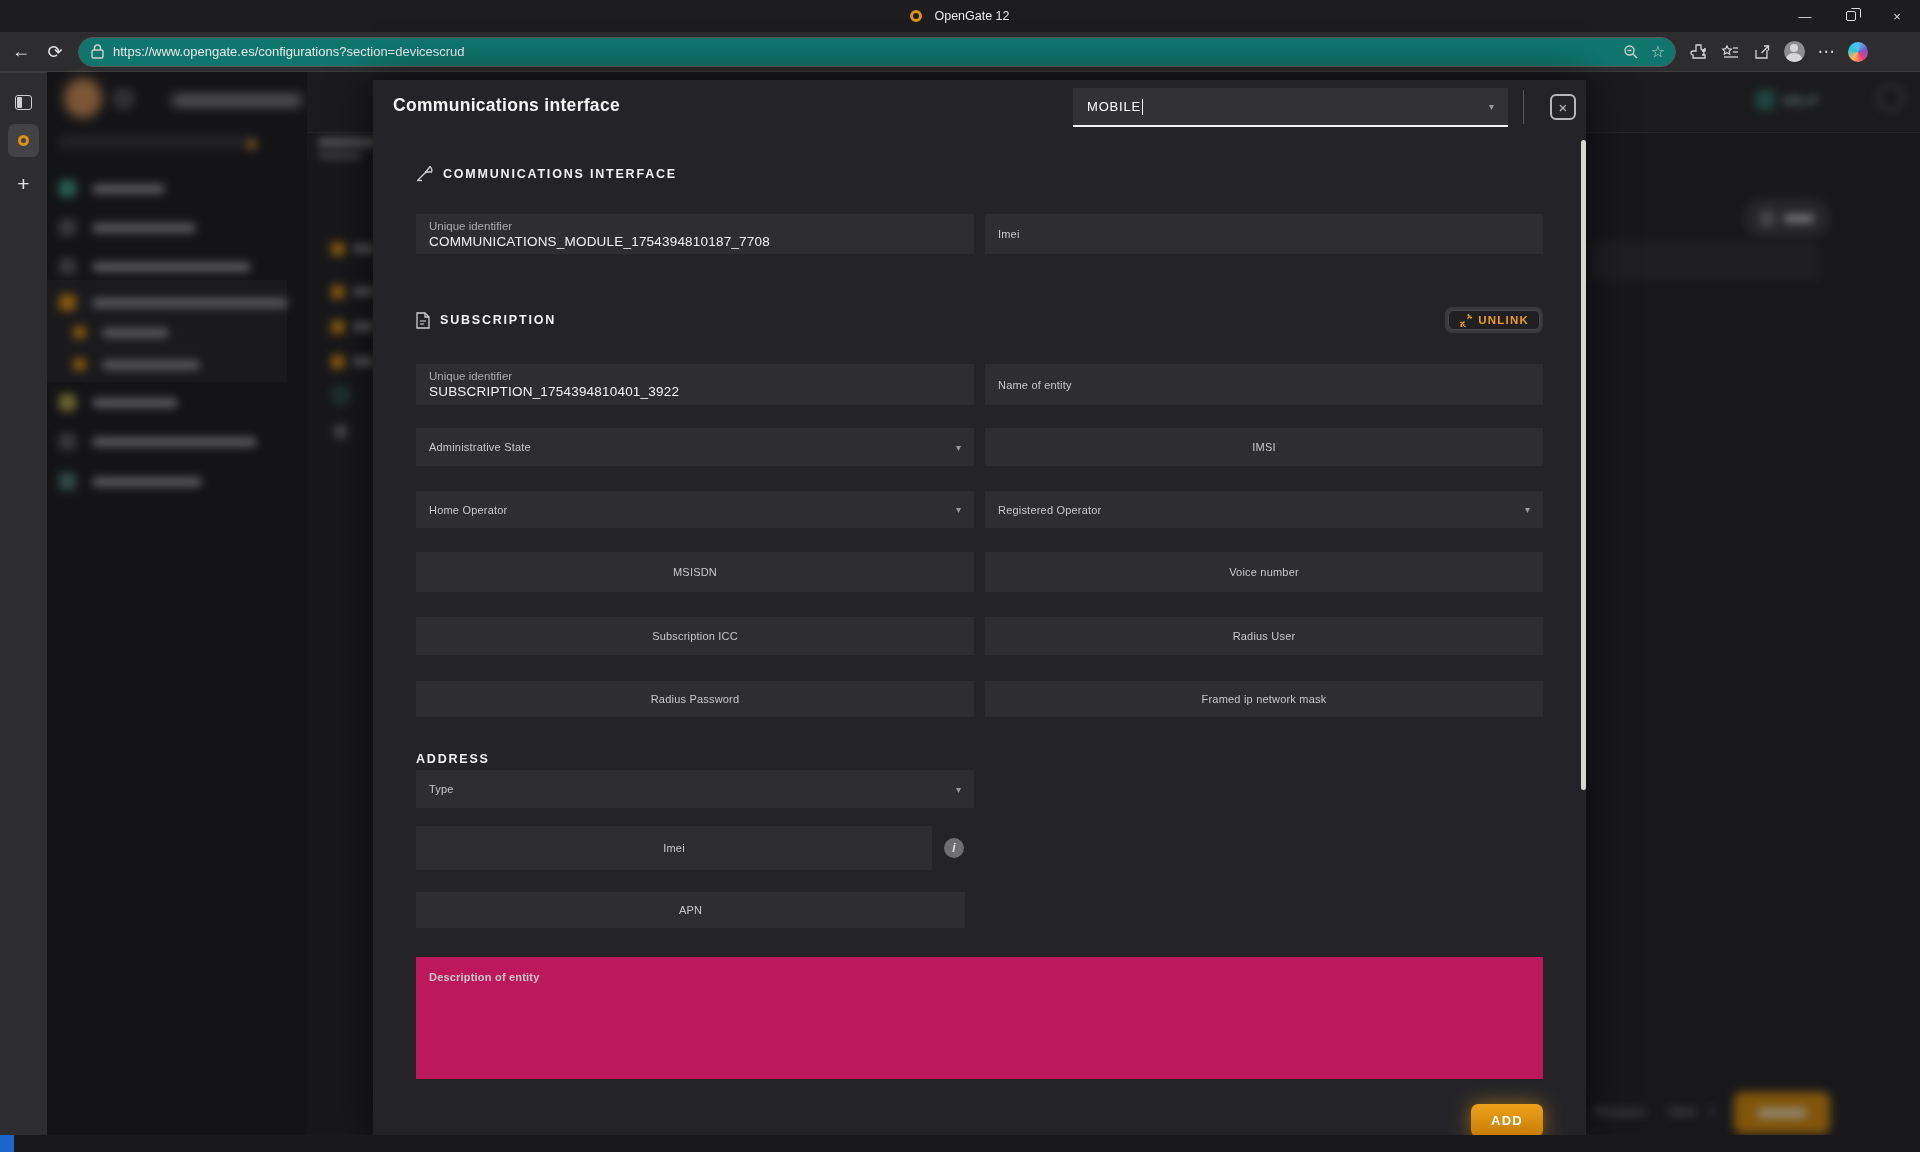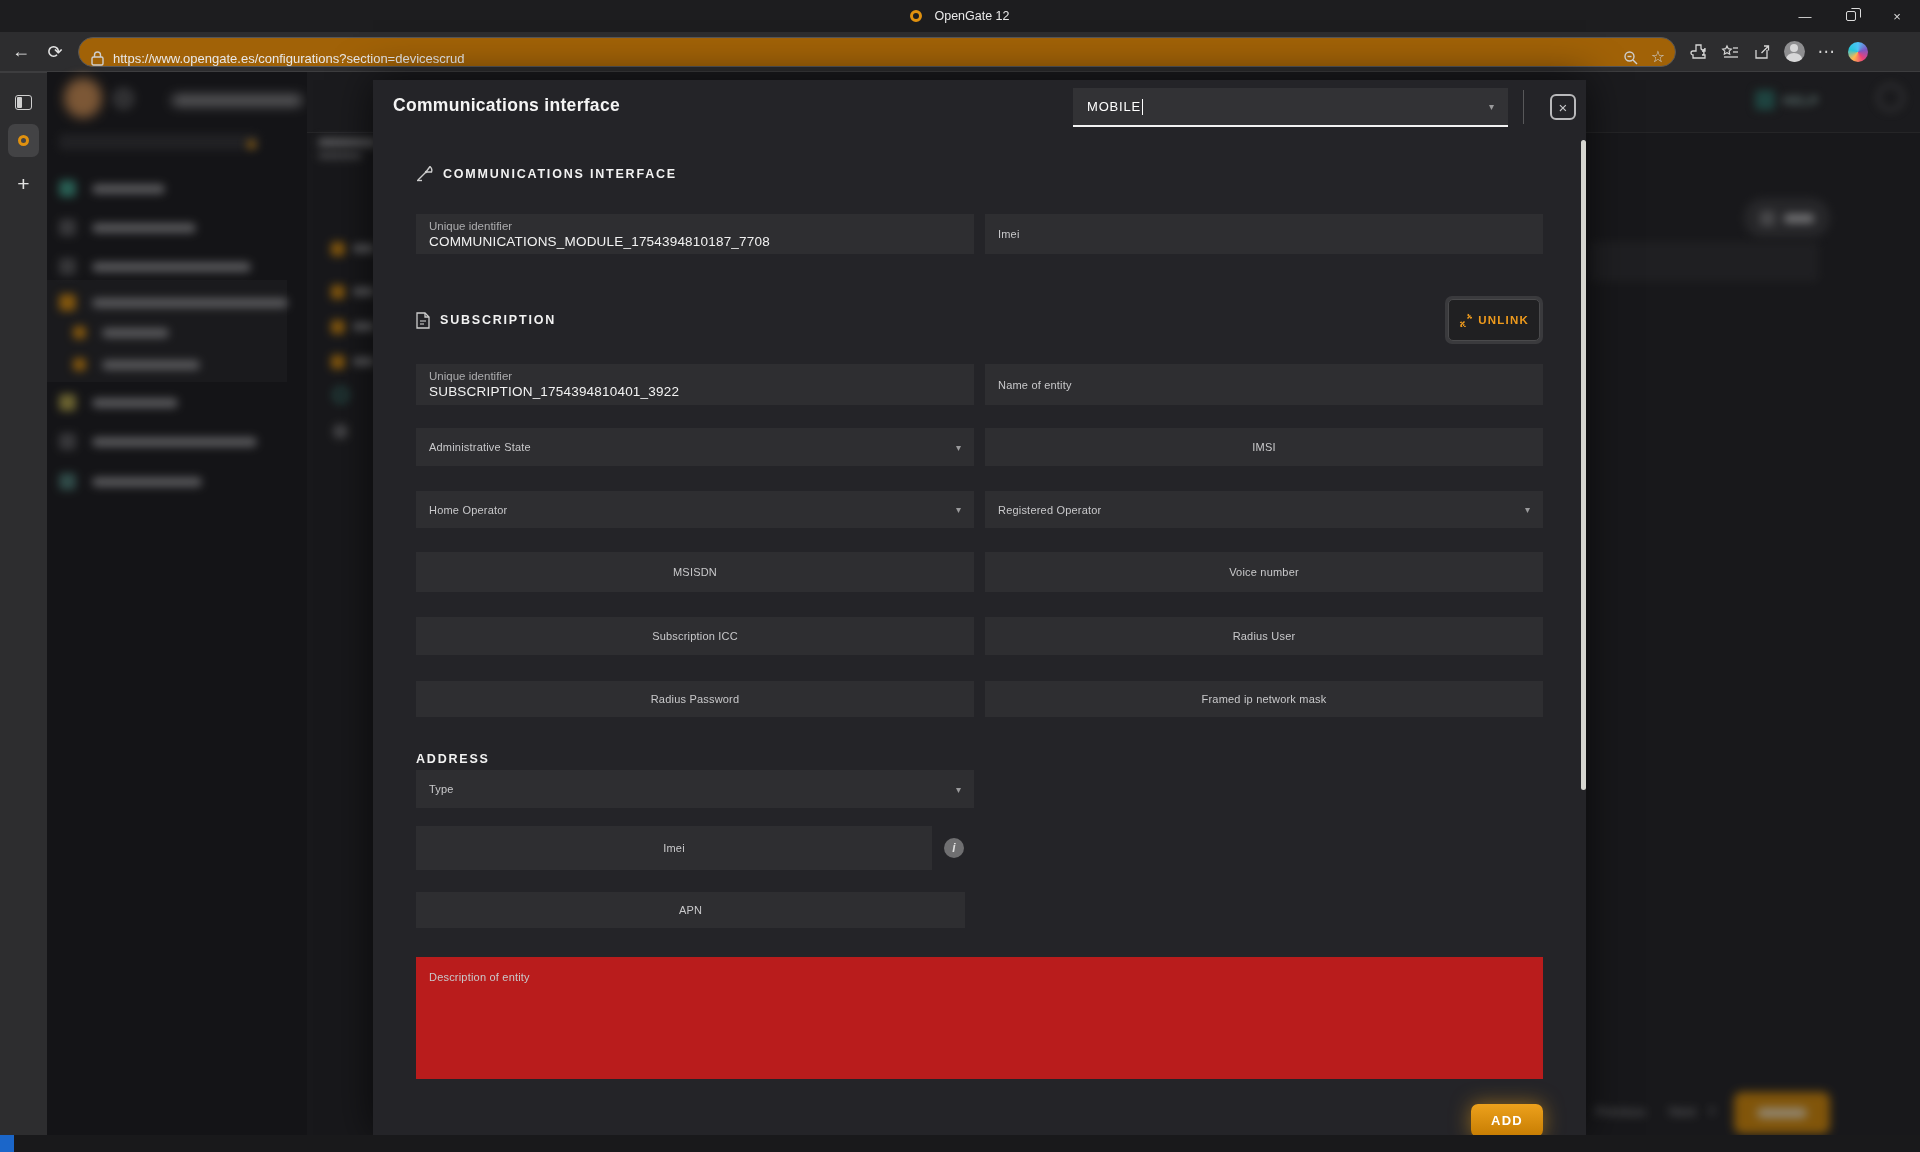--- a/index.html
+++ b/index.html
@@ -11,21 +11,21 @@
   .tb-center{display:flex;align-items:center;gap:12px;color:#e9e9e9;font-size:12.5px;}
   .og-ring{width:12px;height:12px;border-radius:50%;border:3px solid #e0910f;display:inline-block;}
   .win-controls{position:absolute;right:0;top:0;height:32px;display:flex;}
   .win-btn{width:46px;height:32px;display:flex;align-items:center;justify-content:center;color:#dcdcdc;font-size:13px;}
   .restore-glyph{width:10px;height:10px;border:1px solid #dcdcdc;border-radius:2px;position:relative;}
   .restore-glyph::before{content:"";position:absolute;left:2px;top:-4px;width:10px;height:10px;border:1px solid #dcdcdc;border-radius:2px;clip-path:polygon(20% 0,100% 0,100% 80%,78% 80%,78% 20%,20% 20%);}
 
   
   .toolbar{position:absolute;left:0;top:32px;width:1920px;height:40px;background:#2d2d2f;border-bottom:1px solid #3d3d3f;display:flex;align-items:center;}
   .nav-ic{color:#e3e3e3;font-size:18px;width:34px;text-align:center;flex:0 0 auto;}
-  .url-pill{height:30px;flex:0 0 1598px;margin-left:6px;background:#a16207;border:1px solid #565658;border-radius:15px;display:flex;align-items:flex-end;padding:0 10px 0 12px;color:#e8e8e8;}
+  .url-pill{height:30px;flex:0 0 1598px;margin-left:6px;background:#0f766e;border:1px solid #565658;border-radius:15px;display:flex;align-items:center;padding:0 10px 0 12px;color:#e8e8e8;}
   .url-text{font-size:13px;margin-left:9px;flex:1;white-space:nowrap;overflow:hidden;}
   .pill-ic{margin-left:12px;color:#cfcfcf;display:flex;align-items:center;}
   .tb-right{display:flex;align-items:center;gap:4px;margin-left:8px;}
   .tbr-ic{width:28px;height:28px;display:flex;align-items:center;justify-content:center;color:#d5d5d5;}
   .avatar-circle{width:21px;height:21px;border-radius:50%;background:#8e8e90;position:relative;overflow:hidden;}
   .avatar-circle::before{content:"";position:absolute;left:6.5px;top:3px;width:8px;height:8px;border-radius:50%;background:#d7d7d8;}
   .avatar-circle::after{content:"";position:absolute;left:2.5px;top:12px;width:16px;height:12px;border-radius:50%;background:#d7d7d8;}
   .copilot{width:20px;height:20px;border-radius:50%;background:conic-gradient(#4fc3f7,#7e57c2,#ec407a,#ffb74d,#26c6da,#4fc3f7);}
 
   
@@ -96,26 +96,26 @@
   .modal-body{padding:0 43px;}
   .sec-head{display:flex;align-items:center;gap:10px;color:#f2f2f2;font-size:12.5px;font-weight:bold;letter-spacing:1.8px;}
   .sec-head svg{flex:0 0 auto;}
   .frow{display:grid;grid-template-columns:1fr 1fr;column-gap:11px;}
   .field{background:#2e2e31;padding:5px 13px;display:flex;flex-direction:column;justify-content:center;}
   .flabel{font-size:11.5px;color:#ababad;margin-bottom:2px;}
   .fvalue{font-size:13.5px;color:#f2f2f2;letter-spacing:0.2px;}
   .fph{font-size:11px;color:#c9c9cb;letter-spacing:0.2px;}
   .select-line{flex-direction:row;align-items:center;}
   .unlink-wrap{margin-left:auto;background:#3a3a3d;border-radius:7px;padding:3px;}
-  .unlink-btn{background:#202022;border:1px solid #4a4a4c;border-radius:5px;height:42px;display:flex;align-items:center;gap:5px;padding:0 10px;}
+  .unlink-btn{background:#202022;border:1px solid #4a4a4c;border-radius:5px;height:20px;display:flex;align-items:center;gap:5px;padding:0 10px;}
   .unlink-label{color:#ef9b1d;font-size:11.5px;font-weight:bold;letter-spacing:1.2px;}
   .addr-head{color:#f2f2f2;font-size:12.5px;font-weight:bold;letter-spacing:1.8px;}
   .value-row{display:flex;align-items:center;}
   .info-ic{width:20px;height:20px;border-radius:50%;background:#6f6f71;color:#dedede;font-size:12px;font-weight:bold;display:flex;align-items:center;justify-content:center;margin-left:12px;font-style:italic;}
-  .desc-area{background:#b91c1c;height:122px;padding:10px 13px;}
+  .desc-area{background:#be185d;height:122px;padding:10px 13px;font-weight:bold;}
   .add-row{display:flex;justify-content:flex-end;}
   .add-btn{width:72px;height:33px;border-radius:7px;background:linear-gradient(180deg,#eda11c,#c67c02);color:#ffffff;font-size:13px;font-weight:bold;letter-spacing:1.2px;display:flex;align-items:center;justify-content:center;box-shadow:0 0 20px rgba(235,160,25,0.55);}
 </style>
 </head>
 <body>
 
 <div class="screen">
 
   <div class="titlebar">
     <div class="tb-center">

